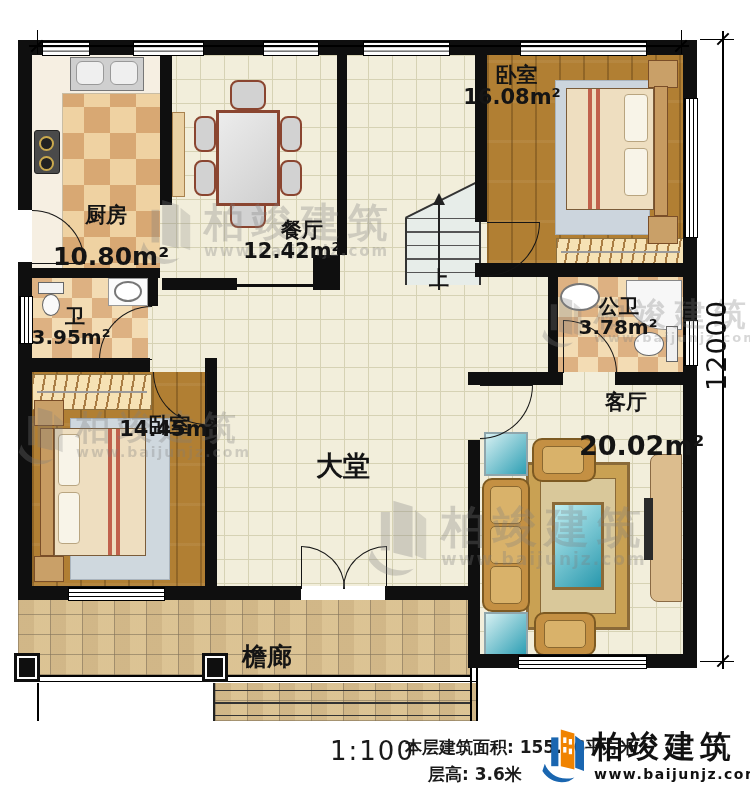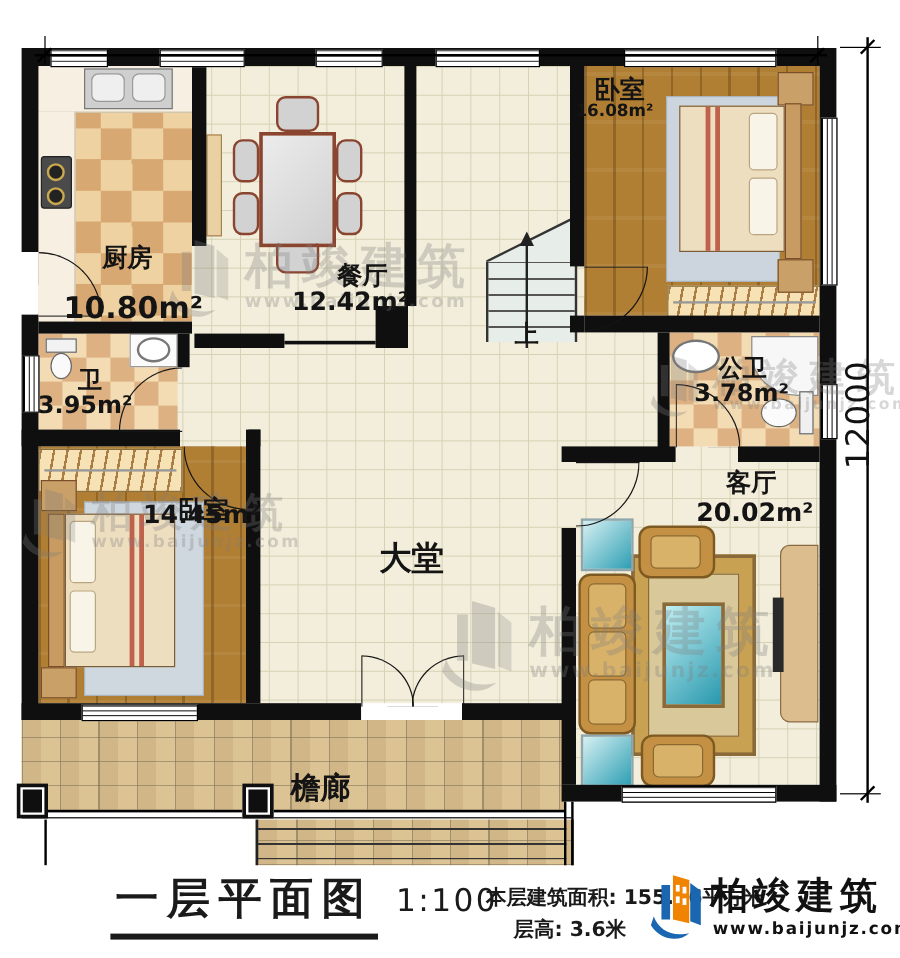--- a/index.html
+++ b/index.html
@@ -228,46 +228,45 @@
         <div class="nm" style="font-size:44px">柏竣建筑</div>
     <div class="url" style="font-size:17px">www.baijunjz.com</div>
       </div>
   </div>
 
   <div class="lbl" style="left:68px;top:204px;width:76px;font-size:21px">厨房</div>
   <div class="lbl" style="left:53px;top:244px;width:100px;font-size:25px">10.80m²</div>
   <div class="lbl" style="left:264px;top:219px;width:76px;font-size:21px">餐厅</div>
   <div class="lbl" style="left:242px;top:240px;width:100px;font-size:21px">12.42m²</div>
   <div class="lbl" style="left:479px;top:64px;width:75px;font-size:21px">卧室</div>
-  <div class="lbl" style="left:462px;top:86px;width:100px;font-size:14px">16.08m²</div>
+  <div class="lbl" style="left:462px;top:86px;width:100px;font-size:21px">16.08m²</div>
   <div class="lbl" style="left:58px;top:306px;width:34px;font-size:20px">卫</div>
   <div class="lbl" style="left:21px;top:327px;width:100px;font-size:20px">3.95m²</div>
   <div class="lbl" style="left:574px;top:296px;width:90px;font-size:20px">公卫</div>
   <div class="lbl" style="left:568px;top:317px;width:100px;font-size:20px">3.78m²</div>
   <div class="lbl" style="left:588px;top:391px;width:76px;font-size:21px">客厅</div>
-  <div class="lbl" style="left:579px;top:416px;width:100px;font-size:21px">20.02m²</div>
+  <div class="lbl" style="left:579px;top:432px;width:100px;font-size:27px">20.02m²</div>
   <div class="lbl" style="left:132px;top:414px;width:75px;font-size:21px">卧室</div>
   <div class="lbl" style="left:118px;top:418px;width:100px;font-size:21px">14.45m²</div>
   <div class="lbl" style="left:303px;top:452px;width:80px;font-size:27px">大堂</div>
   <div class="lbl" style="left:227px;top:644px;width:80px;font-size:25px">檐廊</div>
   <div class="lbl" style="left:424px;top:268px;width:30px;font-size:20px">上</div>
 
   <div class="dim" style="left:29px;top:45px;width:660px;height:1.5px"></div>
   <div class="tick" style="left:29px;top:44.5px"></div>
   <div class="tick" style="left:673px;top:44.5px"></div>
   <div class="dim" style="left:36.5px;top:30px;width:1px;height:24px"></div>
   <div class="dim" style="left:680.5px;top:30px;width:1px;height:24px"></div>
   <div class="dim" style="left:722px;top:31px;width:1.5px;height:638px"></div>
   <div class="tick" style="left:714.75px;top:38px"></div>
   <div class="tick" style="left:714.75px;top:660px"></div>
   <div class="dim" style="left:700px;top:38.5px;width:34px;height:1px"></div>
   <div class="dim" style="left:700px;top:660.5px;width:34px;height:1px"></div>
   <div class="dimtext" style="left:651px;top:330px;width:130px;font-size:27px;transform:rotate(-90deg)">12000</div>
 
-  <div class="tb" style="left:92px;top:725px;font-size:36px;font-weight:700;letter-spacing:7px;border-bottom:5px solid #1a1a1a;padding:0 4px 4px">一层平面图</div>
   <div class="tb" style="left:330px;top:736px;font-size:26px;letter-spacing:2px">1:100</div>
   <div class="tb" style="left:405px;top:736px;font-size:17px;font-weight:700">本层建筑面积: 155.46平方米</div>
   <div class="tb" style="left:428px;top:763px;font-size:17px;font-weight:700">层高: 3.6米</div>
 
   <div class="abs" style="left:540px;top:720px;width:48px;height:70px">
     <svg viewBox="0 0 60 72" width="48" height="70">
       <path fill="#1a66b0" d="M14 14 h9 v36 h-9 Z"></path>
       <path fill="#f08300" d="M26 4 L43 9 L43 54 L26 50 Z"></path>
       <path fill="#1a66b0" d="M44 12 L55 20 L55 56 L44 52 Z"></path>
       <path fill="#1a66b0" d="M6 47 C11 61 26 69 43 64 C33 74 13 72 3 56 Z"></path>

